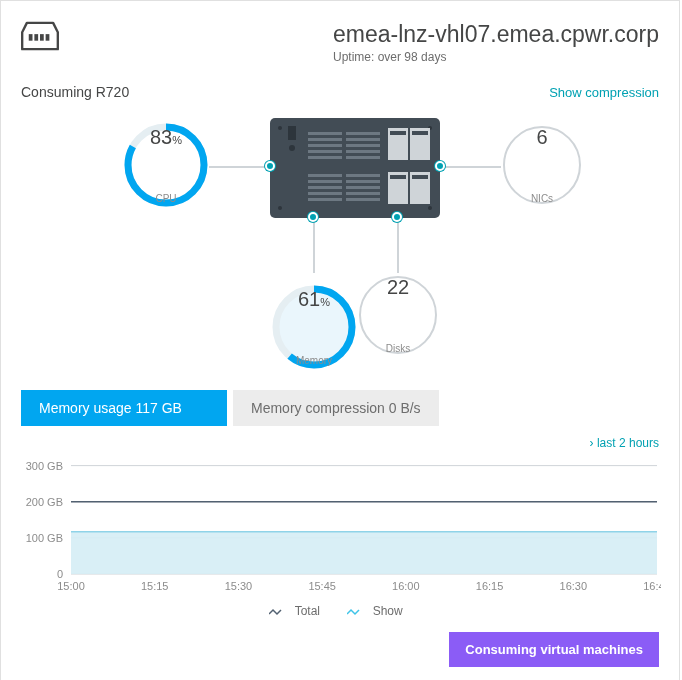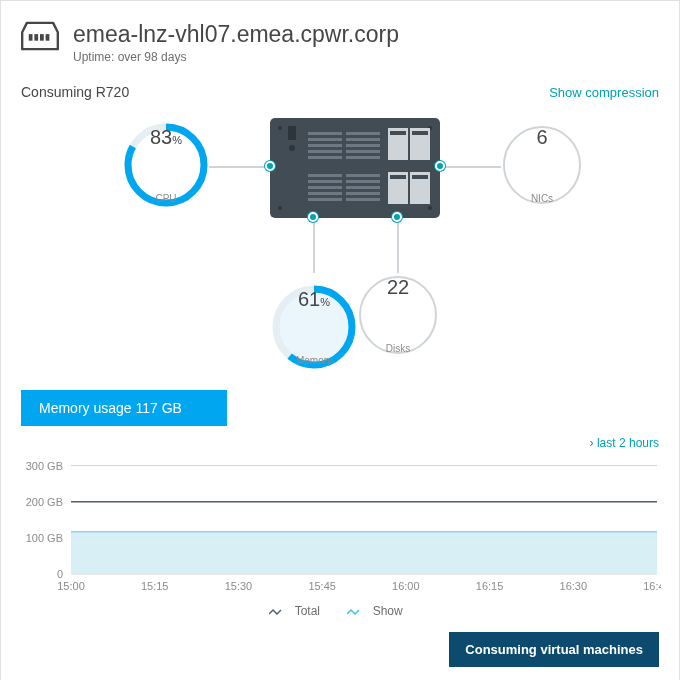--- a/index.html
+++ b/index.html
@@ -1,18 +1,18 @@
 <!DOCTYPE html>
 <html><head>
 <meta charset="utf-8">
 <style>
 * { box-sizing: border-box; margin: 0; padding: 0; }
 body { font-family: 'Segoe UI', Arial, sans-serif; background: #fff; color: #454646; width: 682px; }
 .container { border: 1px solid #e0e0e0; padding: 20px; width: 680px; }
-.header { display: flex; align-items: flex-start; gap: 14px; margin-bottom: 18px; }
+.header { display: flex; align-items: flex-start; gap: 14px; margin-bottom: 18px; justify-content: space-between; }
 .server-icon svg { width: 38px; height: 30px; }
 .title-block h1 { font-size: 23px; font-weight: 400; color: #454646; }
 .title-block .uptime { font-size: 12px; color: #6d6d6d; margin-top: 2px; }
 .model-row { display: flex; justify-content: space-between; align-items: center; margin: 20px 0 14px 0; }
 .model-row .model { font-size: 14px; color: #454646; }
 .model-row .show-props { color: #00a1b2; font-size: 13px; cursor: pointer; }
 .diagram { position: relative; height: 260px; margin-bottom: 16px; }
 .server-box { position: absolute; left: 249px; top: 4px; width: 170px; height: 100px; }
 .connector { position: absolute; background: #cfd4d8; z-index: 0; }
 .gauge { position: absolute; width: 86px; height: 86px; }
@@ -25,21 +25,21 @@
 .tabs { display: flex; gap: 6px; margin-bottom: 10px; }
 .tab { flex-shrink: 0; padding: 10px 18px; font-size: 14px; background: #ececec; color: #6d6d6d; cursor: pointer; white-space: nowrap; }
 .tab.active { background: #01a6f0; color: #fff; font-weight: 500; }
 .tab.wide { min-width: 206px; }
 .time-link { text-align: right; color: #00a1b2; font-size: 12px; margin-bottom: 6px; }
 .time-link::before { content: '› '; }
 .chart-area { height: 140px; margin-bottom: 8px; position: relative; }
 .chart-legend { text-align: center; font-size: 12px; color: #6d6d6d; margin-top: 6px; }
 .chart-legend span { margin: 0 8px; }
 .btn-row { display: flex; justify-content: flex-end; margin-top: 14px; }
-.teal-btn { background: #0c4a6e; color: #fff; border: none; padding: 10px 16px; font-size: 13px; font-weight: 600; cursor: pointer; }
+.teal-btn { background: #8b5cf6; color: #fff; border: none; padding: 10px 16px; font-size: 13px; font-weight: 600; cursor: pointer; }
 </style>
 </head>
 <body>
 
 <div class="container">
 
   <div class="header">
     <div class="server-icon">
       <svg viewBox="0 0 40 32">
         <path d="M6 2 L34 2 L39 12 L39 30 L1 30 L1 12 Z" fill="none" stroke="#454646" stroke-width="2.5" stroke-linejoin="round"></path>
@@ -154,20 +154,21 @@
         </svg>
       <div class="gauge-inner">
         <div class="gauge-val">22</div>
         <div class="gauge-label">Disks</div>
       </div>
     </div>
   </div>
 
   <div class="tabs">
     <div class="tab active wide">Memory usage 117 GB</div>
+    <div class="tab">Memory compression 0 B/s</div>
   </div>
 
   <div class="time-link">last 2 hours</div>
 
   <div class="chart-area">
     <svg id="chartsvg" width="640" height="140">
         <line x1="50" y1="118" x2="636" y2="118" stroke="#cfd4d8" stroke-width="1"></line>
         <text x="42" y="122" text-anchor="end" font-size="11" fill="#8c8c8c">0</text>
         <line x1="50" y1="81.87096774193549" x2="636" y2="81.87096774193549" stroke="#cfd4d8" stroke-width="1"></line>
         <text x="42" y="85.87096774193549" text-anchor="end" font-size="11" fill="#8c8c8c">100 GB</text>

